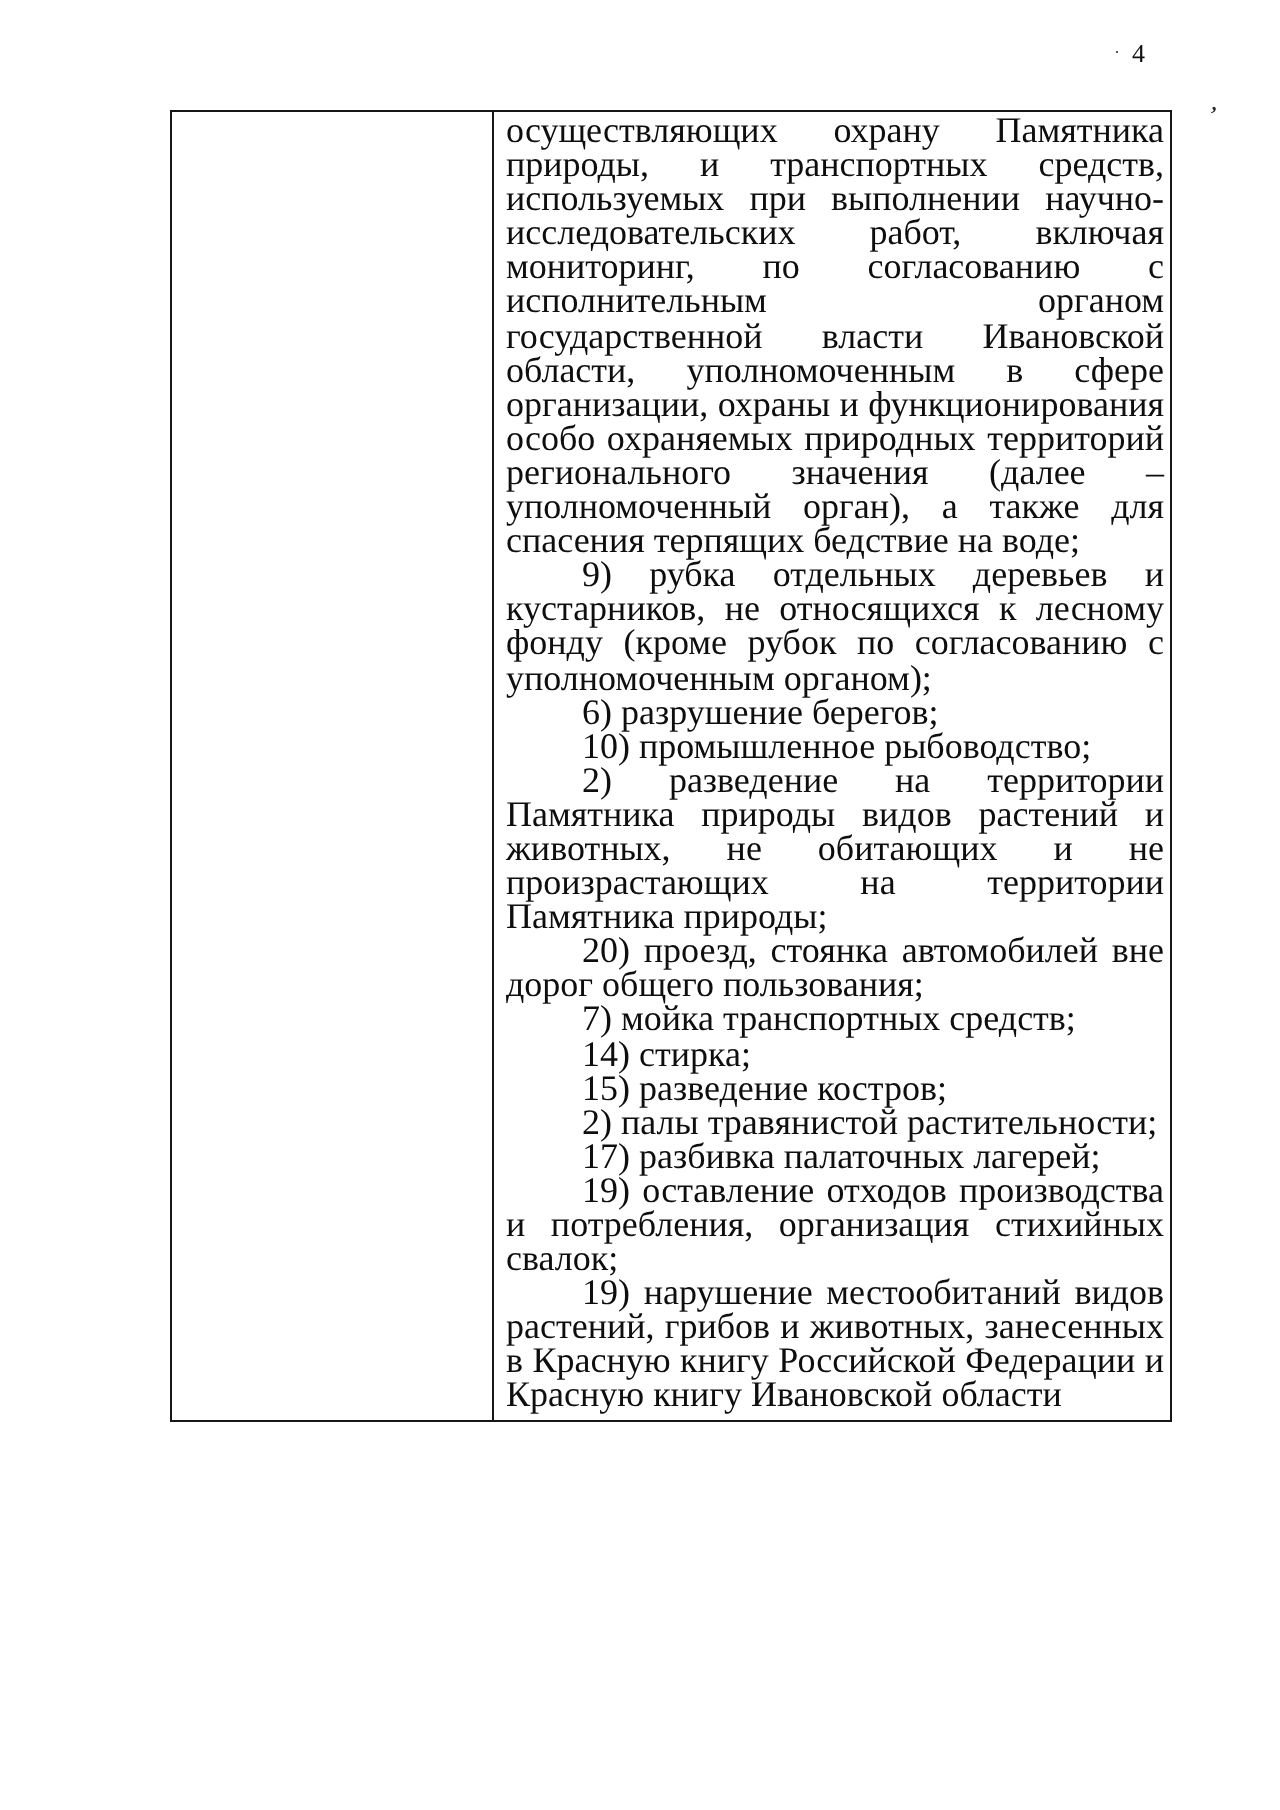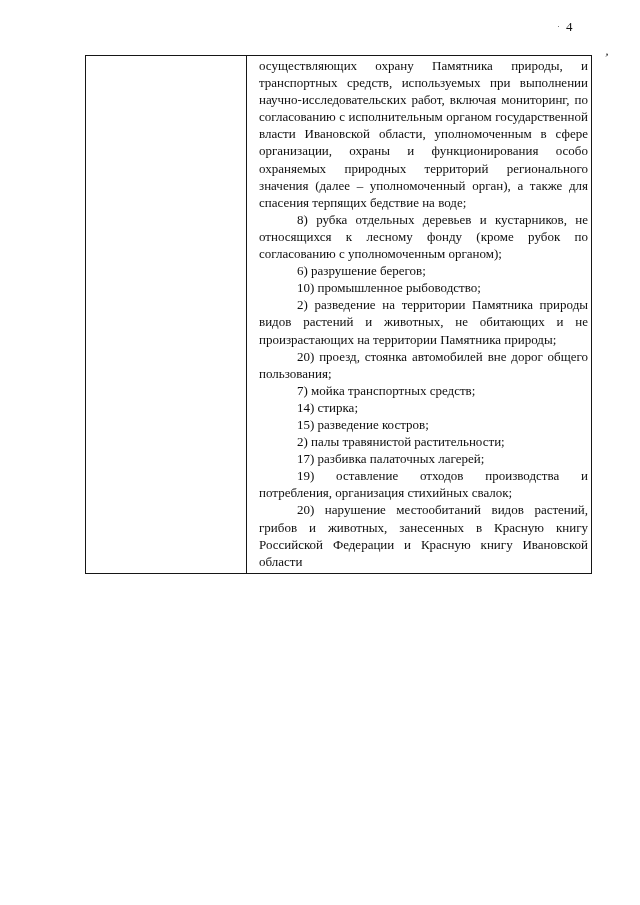--- a/index.html
+++ b/index.html
@@ -46,22 +46,22 @@
   }
   .doc-table td {
     border: 1.6px solid #161616;
     vertical-align: top;
   }
   .left-cell {
     width: 158px;
   }
   .right-cell {
     width: 329px;
-    padding: 1px 3px 3px 12px;
-    font-size: 13px;
+    padding: 1px 3px 3px 6px;
+    font-size: 18px;
     line-height: 17.1px;
     text-align: justify;
   }
   .right-cell p {
     margin: 0;
   }
   .right-cell p.indent {
     text-indent: 38px;
   }
 </style>
@@ -71,28 +71,28 @@
 <div class="artifact-dot">·</div>
 <div class="page-number">4</div>
 <div class="artifact-tick">’</div>
 
 <table class="doc-table">
   <tbody>
       <tr>
     <td class="left-cell"></td>
     <td class="right-cell">
       <p>осуществляющих охрану Памятника природы, и транспортных средств, используемых при выполнении научно-исследовательских работ, включая мониторинг, по согласованию с исполнительным органом государственной власти Ивановской области, уполномоченным в сфере организации, охраны и функционирования особо охраняемых природных территорий регионального значения (далее – уполномоченный орган), а также для спасения терпящих бедствие на воде;</p>
-      <p class="indent">8) рубка отдельных деревьев и кустарников, не относящихся к лесному фонду (кроме рубок по согласованию с уполномоченным органом);</p>
+      <p class="indent">9) рубка отдельных деревьев и кустарников, не относящихся к лесному фонду (кроме рубок по согласованию с уполномоченным органом);</p>
       <p class="indent">6) разрушение берегов;</p>
       <p class="indent">10) промышленное рыбоводство;</p>
       <p class="indent">2) разведение на территории Памятника природы видов растений и животных, не обитающих и не произрастающих на территории Памятника природы;</p>
       <p class="indent">20) проезд, стоянка автомобилей вне дорог общего пользования;</p>
       <p class="indent">7) мойка транспортных средств;</p>
       <p class="indent">14) стирка;</p>
       <p class="indent">15) разведение костров;</p>
       <p class="indent">2) палы травянистой растительности;</p>
       <p class="indent">17) разбивка палаточных лагерей;</p>
       <p class="indent">19) оставление отходов производства и потребления, организация стихийных свалок;</p>
-      <p class="indent">20) нарушение местообитаний видов растений, грибов и животных, занесенных в Красную книгу Российской Федерации и Красную книгу Ивановской области</p>
+      <p class="indent">19) нарушение местообитаний видов растений, грибов и животных, занесенных в Красную книгу Российской Федерации и Красную книгу Ивановской области</p>
     </td>
   </tr>
 </tbody>
   </table>
 
 </body></html>

